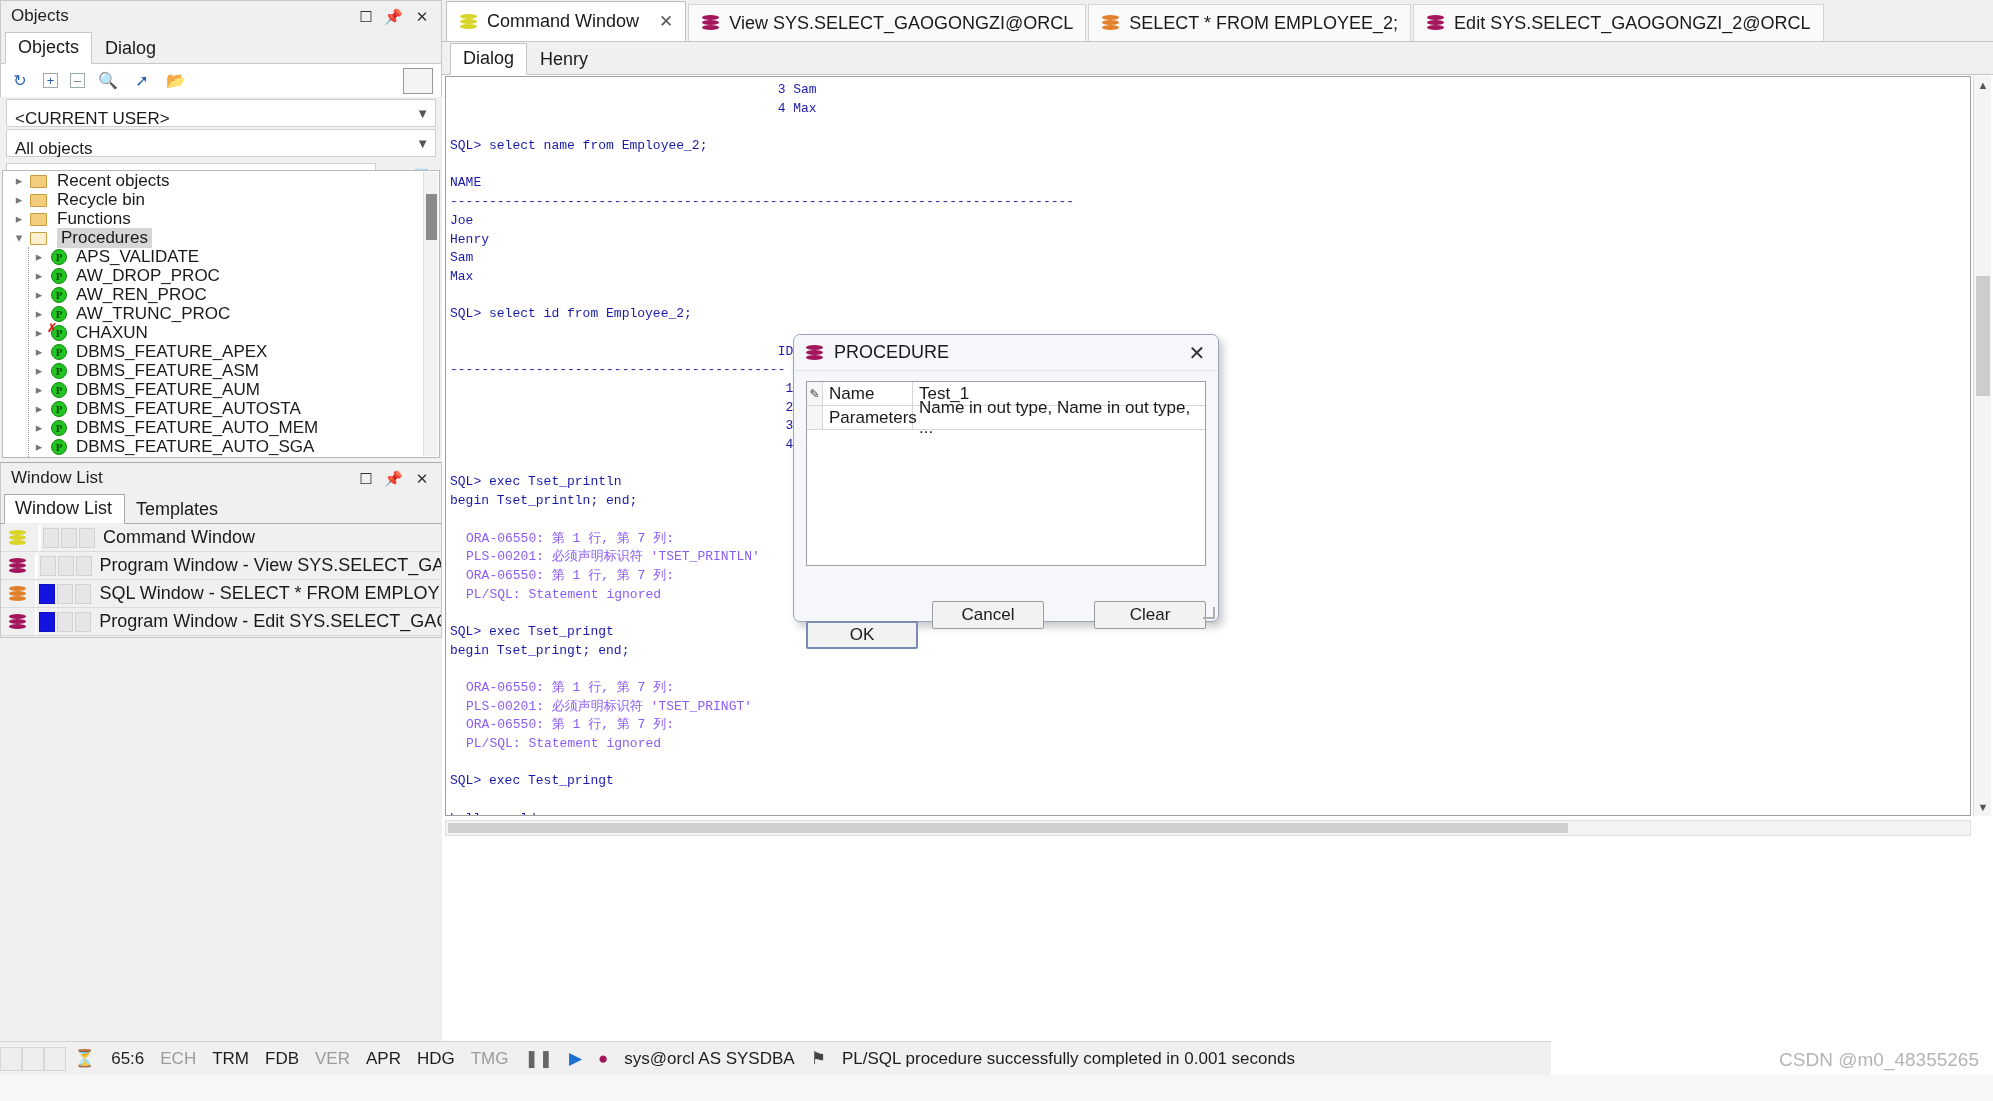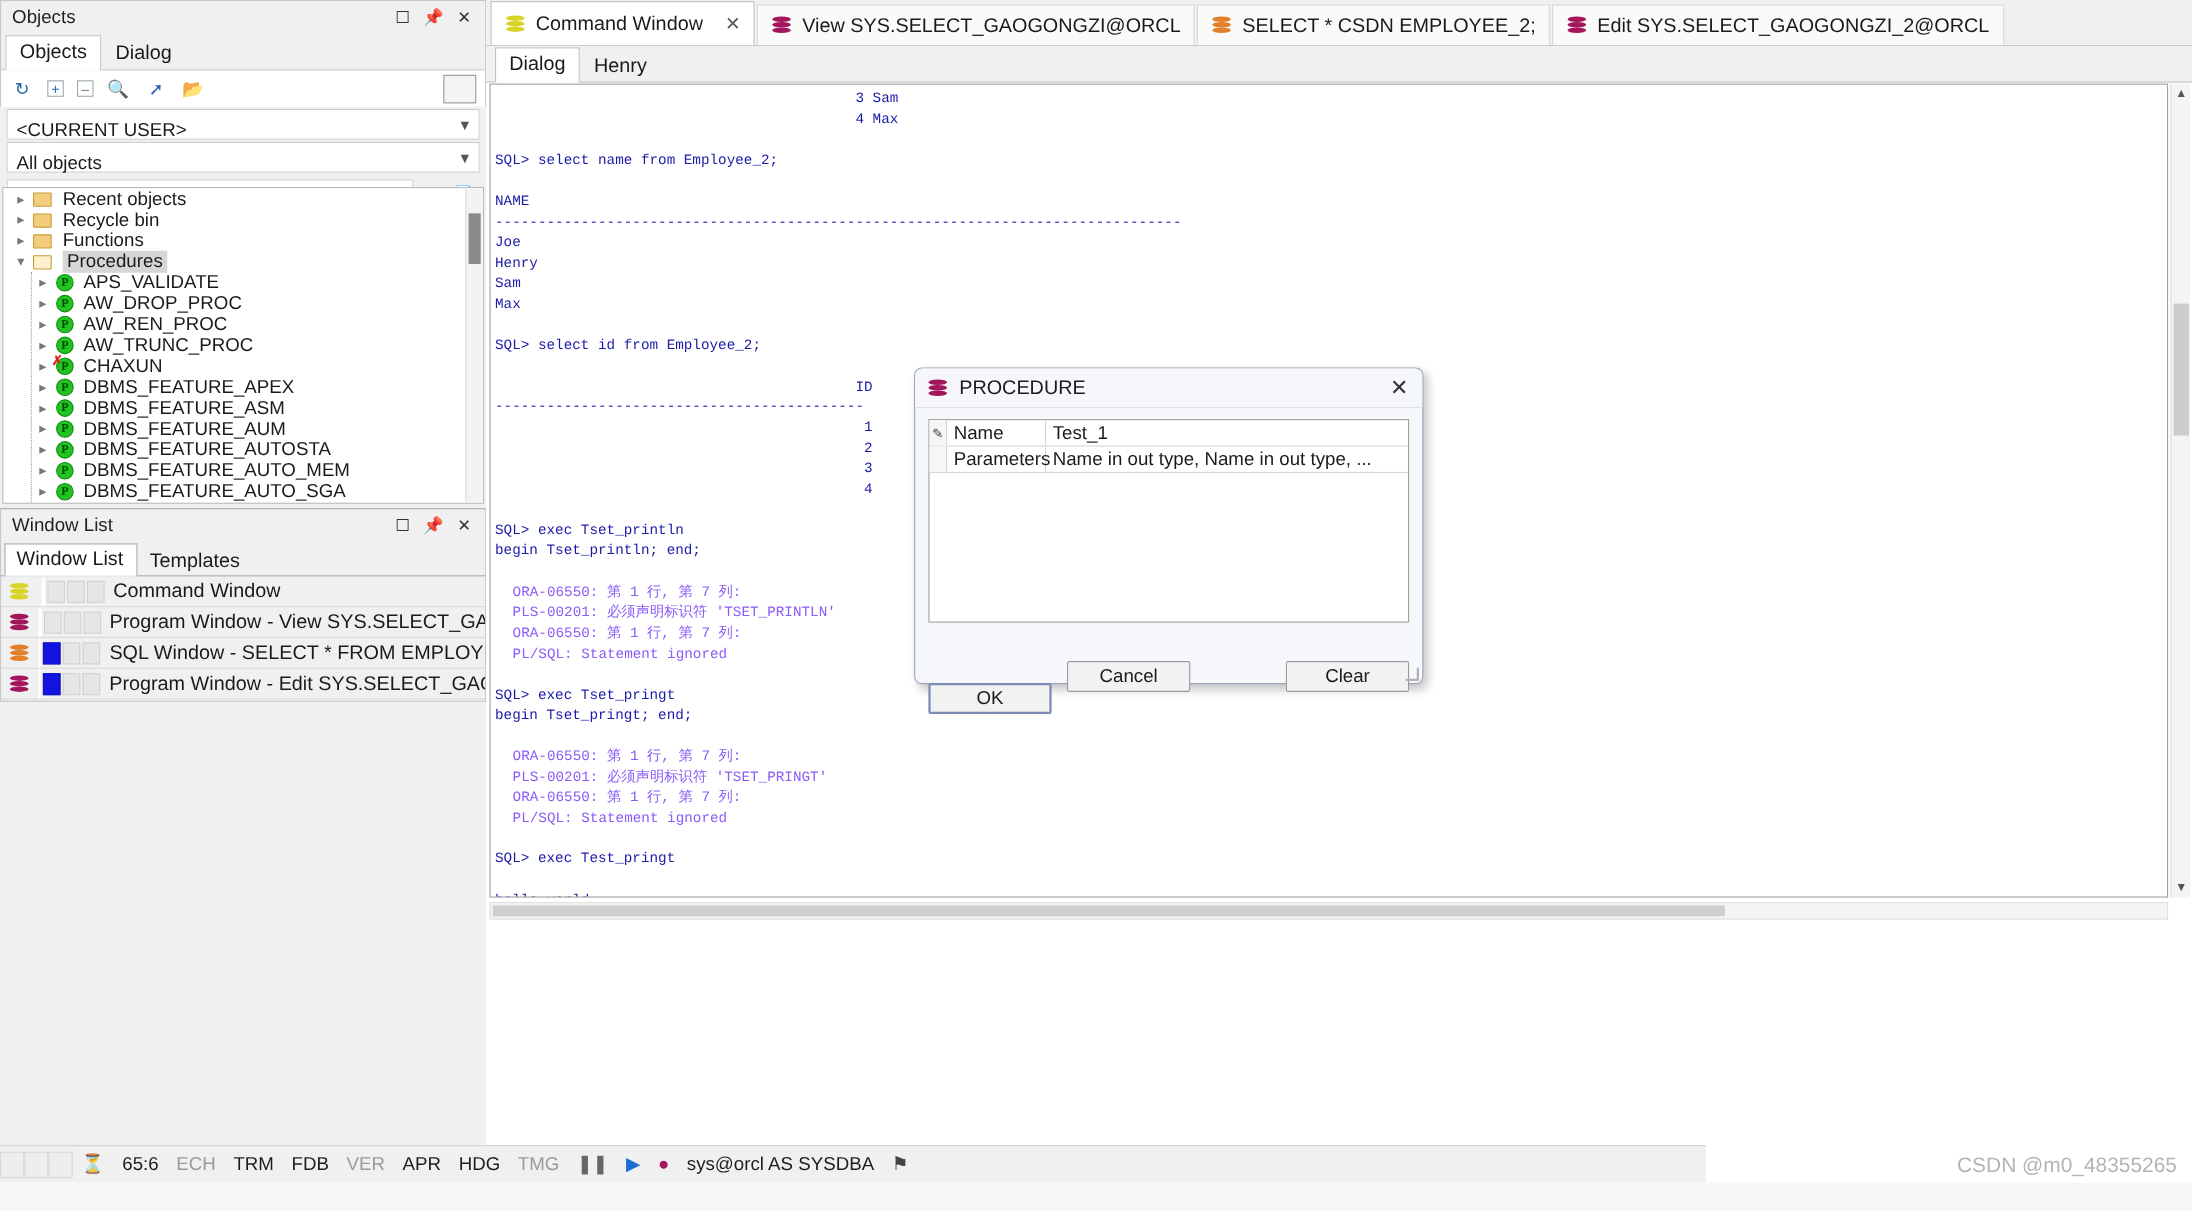--- a/index.html
+++ b/index.html
@@ -186,21 +186,21 @@
   #statusbar .flat { display: flex; align-items: center; padding: 0 8px; }
   #statusbar .dim { color: #9b9b9b; }
   #statusbar .strong { color: #1d1d1d; }
 
   #bottom-strip { position: absolute; left: 0; bottom: 0; width: 1993px; height: 26px;
                   background: #f7f7f7; }
   #watermark { position: absolute; right: 14px; bottom: 30px; color: #b4b4b4; font-size: 19px; }
 
   
   #dialog {
-    position: absolute; left: 831px; top: 334px; width: 463px; height: 288px;
+    position: absolute; left: 793px; top: 334px; width: 426px; height: 288px;
     background: #f6f7fb; border: 1px solid #9aa4bd; border-radius: 7px;
     box-shadow: 4px 5px 9px rgba(0,0,0,0.22);
   }
   #dlg-title { display: flex; align-items: center; height: 36px; padding: 0 8px 0 12px;
                border-bottom: 1px solid #dfe2ea; border-radius: 7px 7px 0 0; background: #f6f7fb; }
   #dlg-title .t { flex: 1; font-size: 18px; color: #1a1a1a; margin-left: 8px; }
   #dlg-close { font-size: 20px; color: #333; width: 26px; text-align: center; }
   #dlg-grid { margin: 10px 12px 0 12px; border: 1px solid #9e9e9e; background: #fff; height: 185px; }
   .grow { display: flex; height: 24px; border-bottom: 1px solid #d6d6d6; font-size: 17px; }
   .grow .gutter { width: 16px; border-right: 1px solid #d6d6d6; background: #f6f6f6;
@@ -504,21 +504,21 @@
           <span>View SYS.SELECT_GAOGONGZI@ORCL</span>
         </div>
         <div class="dtab">
           <span class="dbico">
             <span class="dbs" style="position:absolute;left:1px;top:1px;">
               <s style="top:0;background:#e2802c;"></s>
               <s style="top:5px;background:#e2802c;"></s>
               <s style="top:10px;background:#e2802c;"></s>
             </span>
           </span>
-          <span>SELECT * CSDN EMPLOYEE_2;</span>
+          <span>SELECT * FROM EMPLOYEE_2;</span>
         </div>
         <div class="dtab">
           <span class="dbico">
             <span class="dbs" style="position:absolute;left:1px;top:1px;">
               <s style="top:0;background:#a3165c;"></s>
               <s style="top:5px;background:#a3165c;"></s>
               <s style="top:10px;background:#a3165c;"></s>
             </span>
           </span>
           <span>Edit SYS.SELECT_GAOGONGZI_2@ORCL</span>
@@ -554,20 +554,21 @@
     <div class="flat strong">FDB</div>
     <div class="flat dim">VER</div>
     <div class="flat strong">APR</div>
     <div class="flat strong">HDG</div>
     <div class="flat dim">TMG</div>
     <div class="flat" style="color:#666;">❚❚</div>
     <div class="flat" style="color:#1a6fd0;">▶</div>
     <div class="flat" style="color:#a3165c;">●</div>
     <div class="flat strong">sys@orcl AS SYSDBA</div>
     <div class="flat" style="color:#444;">⚑</div>
+    <div class="flat strong">PL/SQL procedure successfully completed in 0.001 seconds</div>
   </div>
 
   <div id="bottom-strip"></div>
   <div id="watermark">CSDN @m0_48355265</div>
 
   <div id="dialog">
     <div id="dlg-title">
       <span class="dbico">
         <span class="dbs" style="position:absolute;left:0;top:1px;">
           <s style="top:0;background:#a3165c;"></s>

